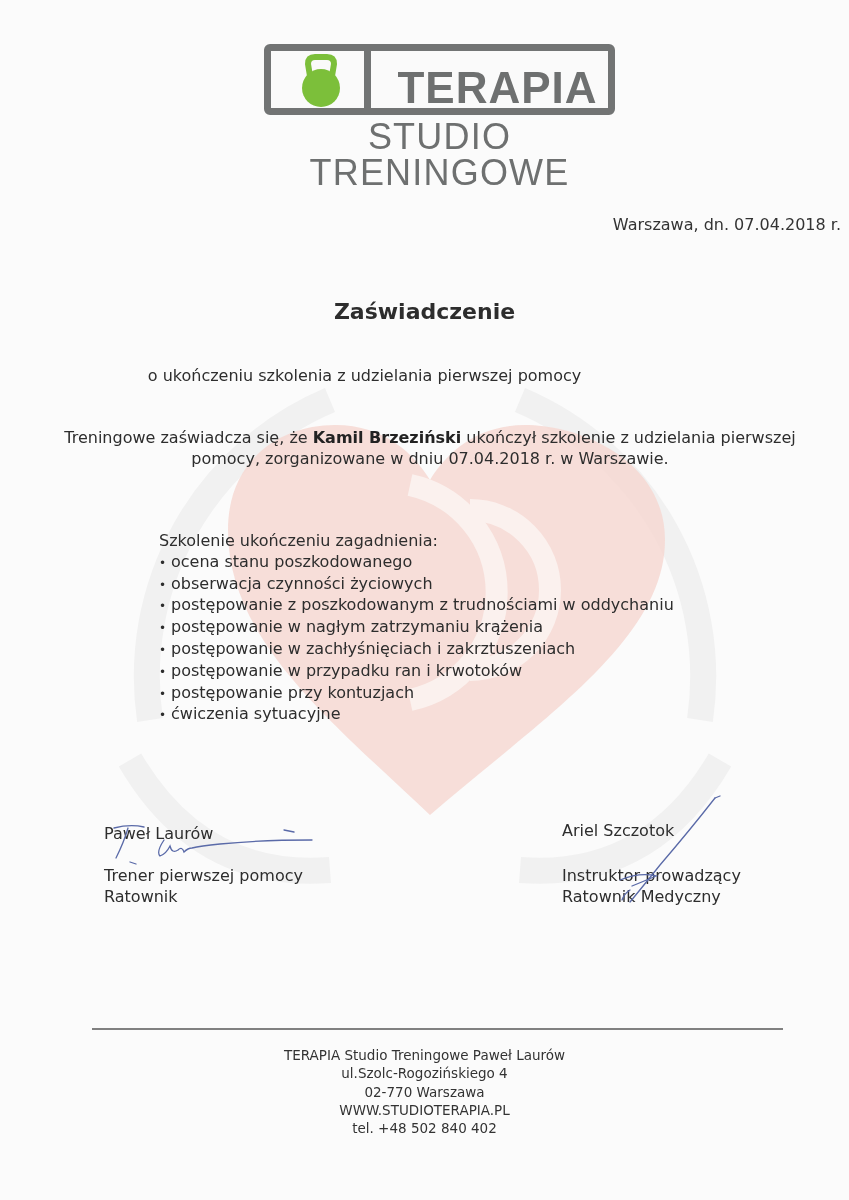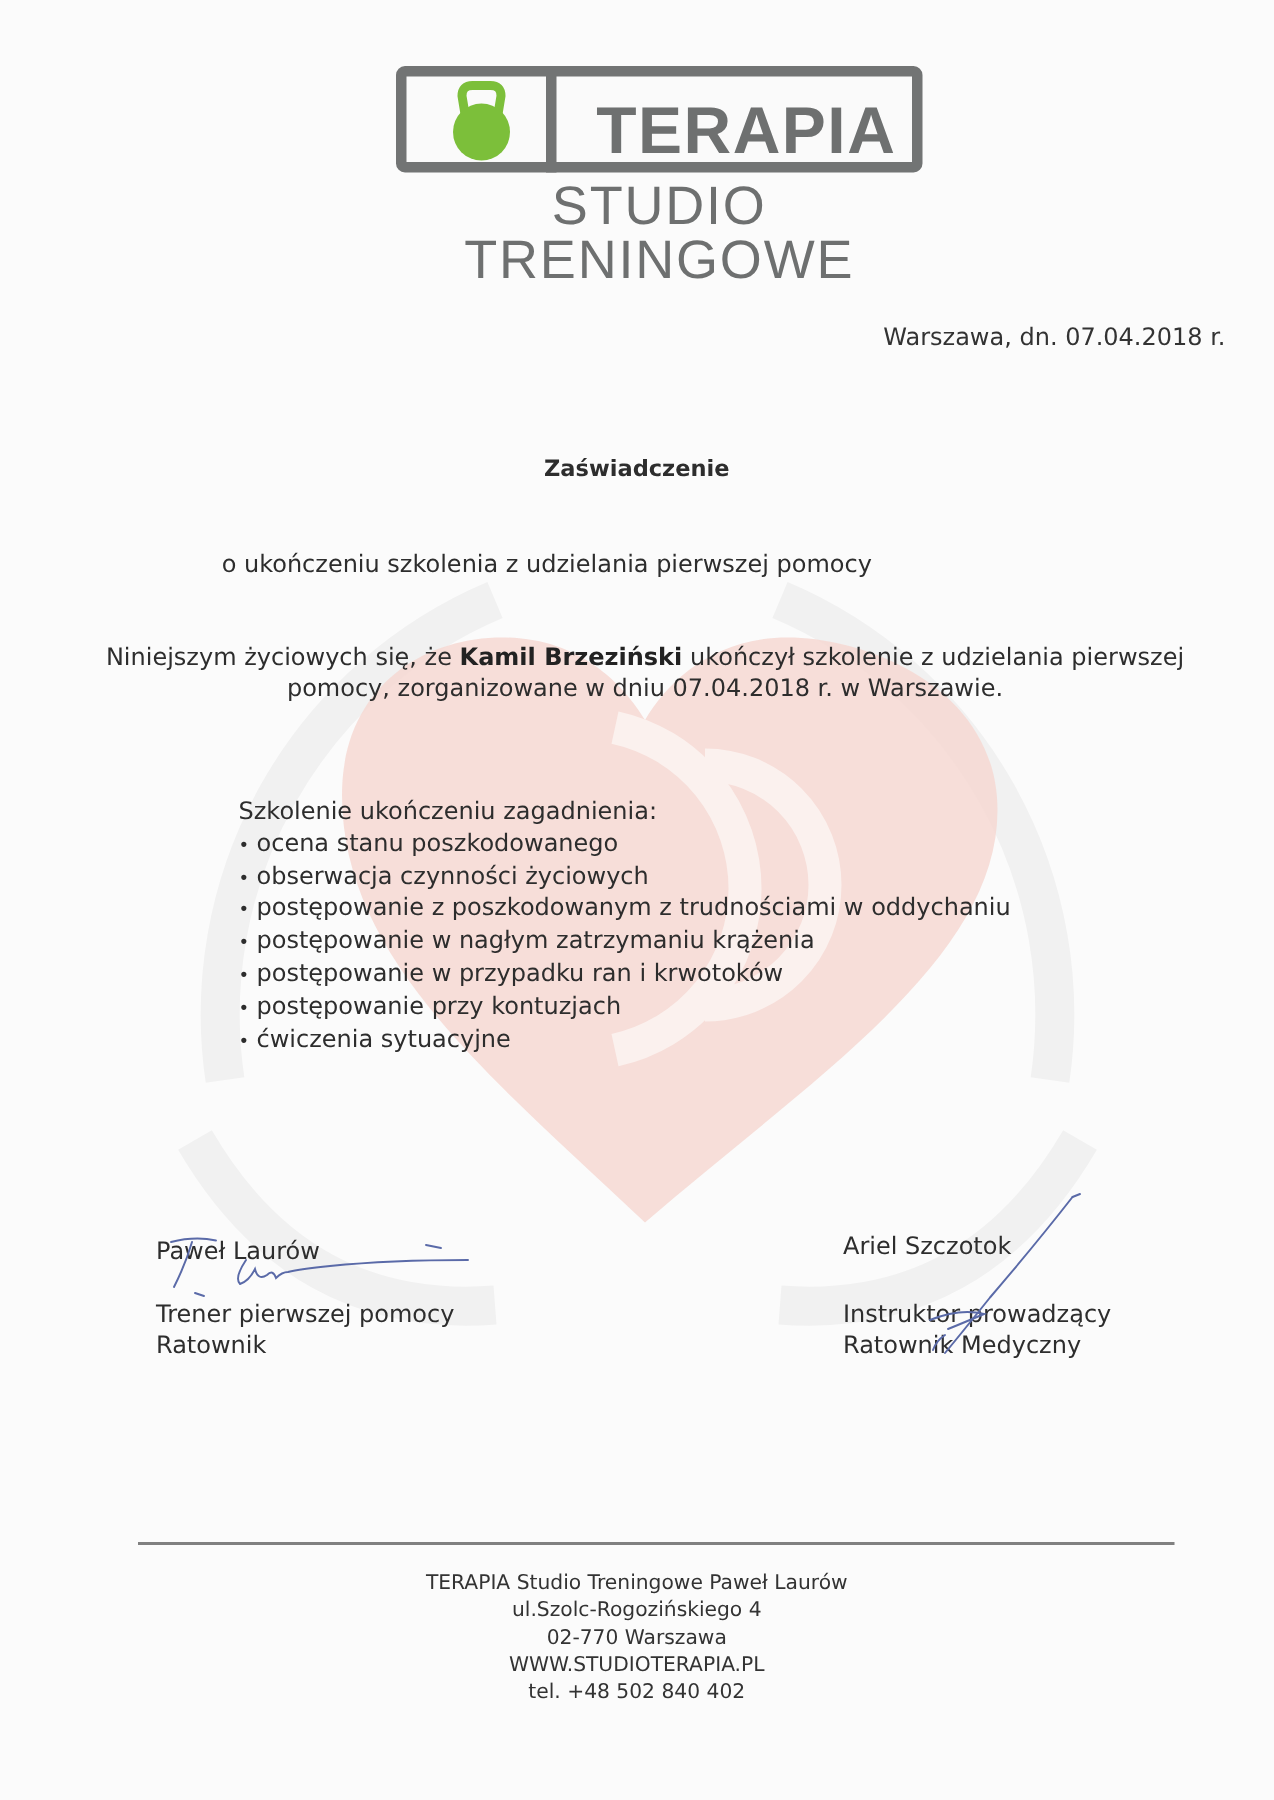--- a/index.html
+++ b/index.html
@@ -36,26 +36,26 @@
       font-family: "Liberation Sans", sans-serif;
       font-size: 36px; line-height: 36px;
       color: #6e7070; letter-spacing: 1.2px; text-align: center;
     }
 
     
     #watermark { left: 0; top: 0; width: 849px; height: 1200px; }
 
     
     #place-date {
-      right: 32px; top: 214px;
+      right: 8px; top: 214px;
       font-size: 16px; line-height: 22px; color: #333;
     }
     #doc-title {
       left: 0; width: 849px; top: 299px; text-align: center;
-      font-weight: bold; font-size: 15px; line-height: 26px; color: #2d2d2d;
+      font-weight: bold; font-size: 22px; line-height: 26px; color: #2d2d2d;
     }
     #doc-subtitle {
       left: 0; width: 729px; top: 365px; text-align: center;
       font-size: 16px; line-height: 22px; color: #2d2d2d;
     }
     #statement {
       left: 60px; width: 740px; top: 427px; text-align: center;
       font-size: 16px; line-height: 21px; color: #2d2d2d;
     }
     #statement b { font-weight: bold; color: #222; }
@@ -109,30 +109,31 @@
 </svg>
 <div id="logo-title" class="abs">TERAPIA</div>
 <div id="logo-subtitle" class="abs">STUDIO TRENINGOWE</div>
 
 <div id="place-date" class="abs">Warszawa, dn. 07.04.2018 r.</div>
 
 <div id="doc-title" class="abs">Zaświadczenie</div>
 <div id="doc-subtitle" class="abs">o ukończeniu szkolenia z udzielania pierwszej pomocy</div>
 
 <div id="statement" class="abs">
-  <span>Niniejszym życiowych się, że </span><b>Kamil Brzeziński</b><span> ukończył szkolenie z udzielania pierwszej pomocy, zorganizowane w dniu 07.04.2018 r. w Warszawie.</span>
+  <span>Treningowe zaświadcza się, że </span><b>Kamil Brzeziński</b><span> ukończył szkolenie z udzielania pierwszej pomocy, zorganizowane w dniu 07.04.2018 r. w Warszawie.</span>
 </div>
 
 <div id="topics" class="abs">
   <div>Szkolenie ukończeniu zagadnienia:</div>
   <ul>
     <li><span class="bullet">•</span><span>ocena stanu poszkodowanego</span></li>
     <li><span class="bullet">•</span><span>obserwacja czynności życiowych</span></li>
     <li><span class="bullet">•</span><span>postępowanie z poszkodowanym z trudnościami w oddychaniu</span></li>
     <li><span class="bullet">•</span><span>postępowanie w nagłym zatrzymaniu krążenia</span></li>
+    <li><span class="bullet">•</span><span>postępowanie w zachłyśnięciach i zakrztuszeniach</span></li>
     <li><span class="bullet">•</span><span>postępowanie w przypadku ran i krwotoków</span></li>
     <li><span class="bullet">•</span><span>postępowanie przy kontuzjach</span></li>
     <li><span class="bullet">•</span><span>ćwiczenia sytuacyjne</span></li>
   </ul>
 </div>
 
 <div id="sig-left-name" class="abs sig-block">Paweł Laurów</div>
 <div id="sig-left-role" class="abs sig-block">
   <div>Trener pierwszej pomocy</div>
   <div>Ratownik</div>

